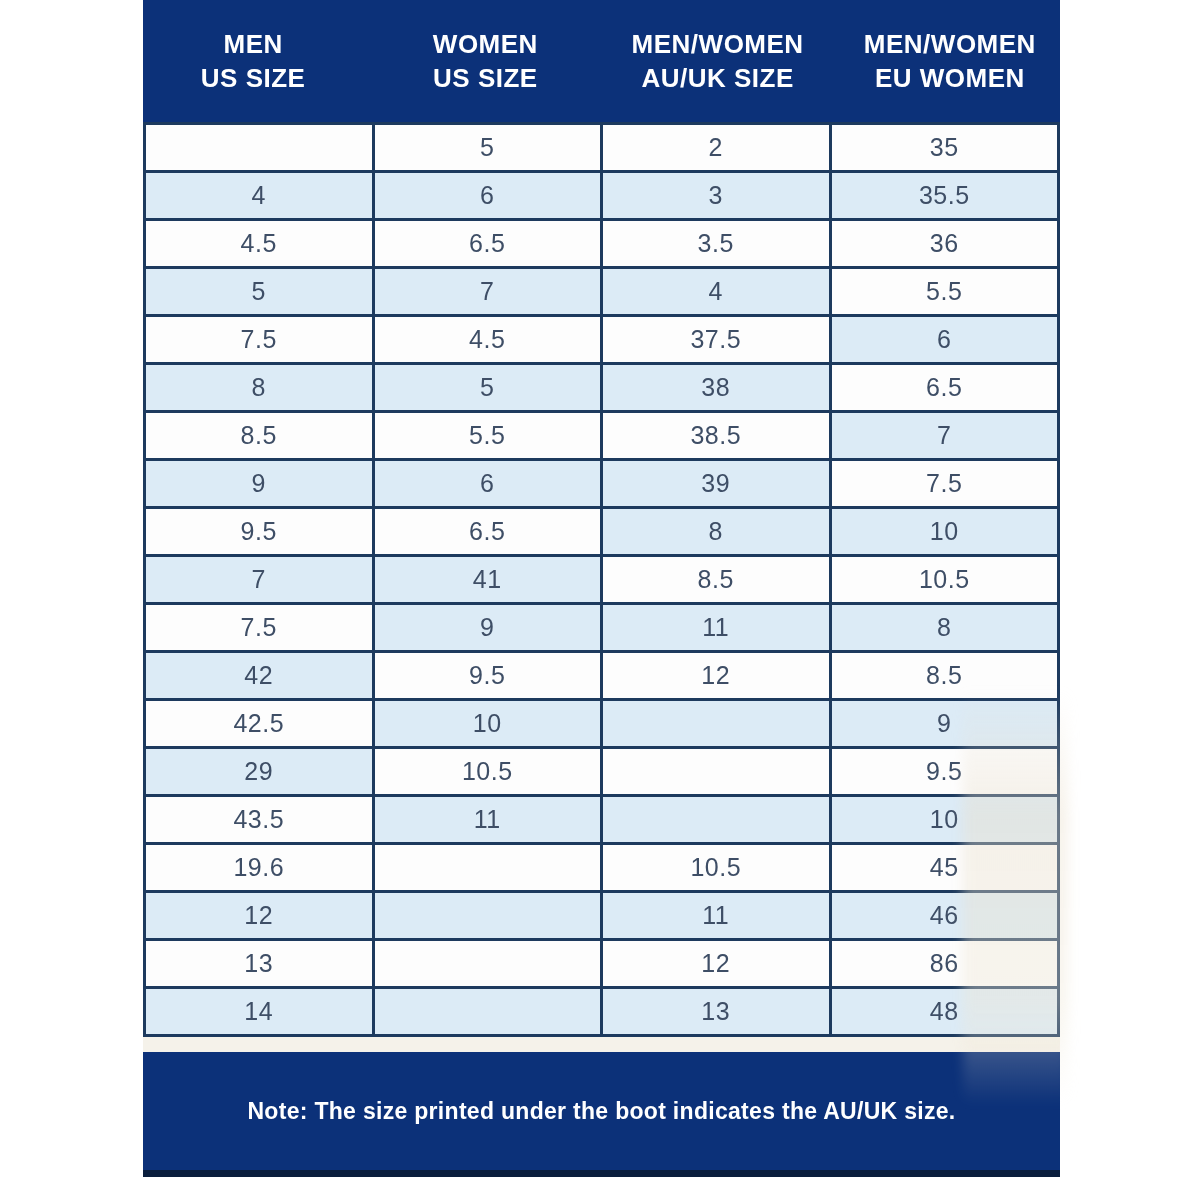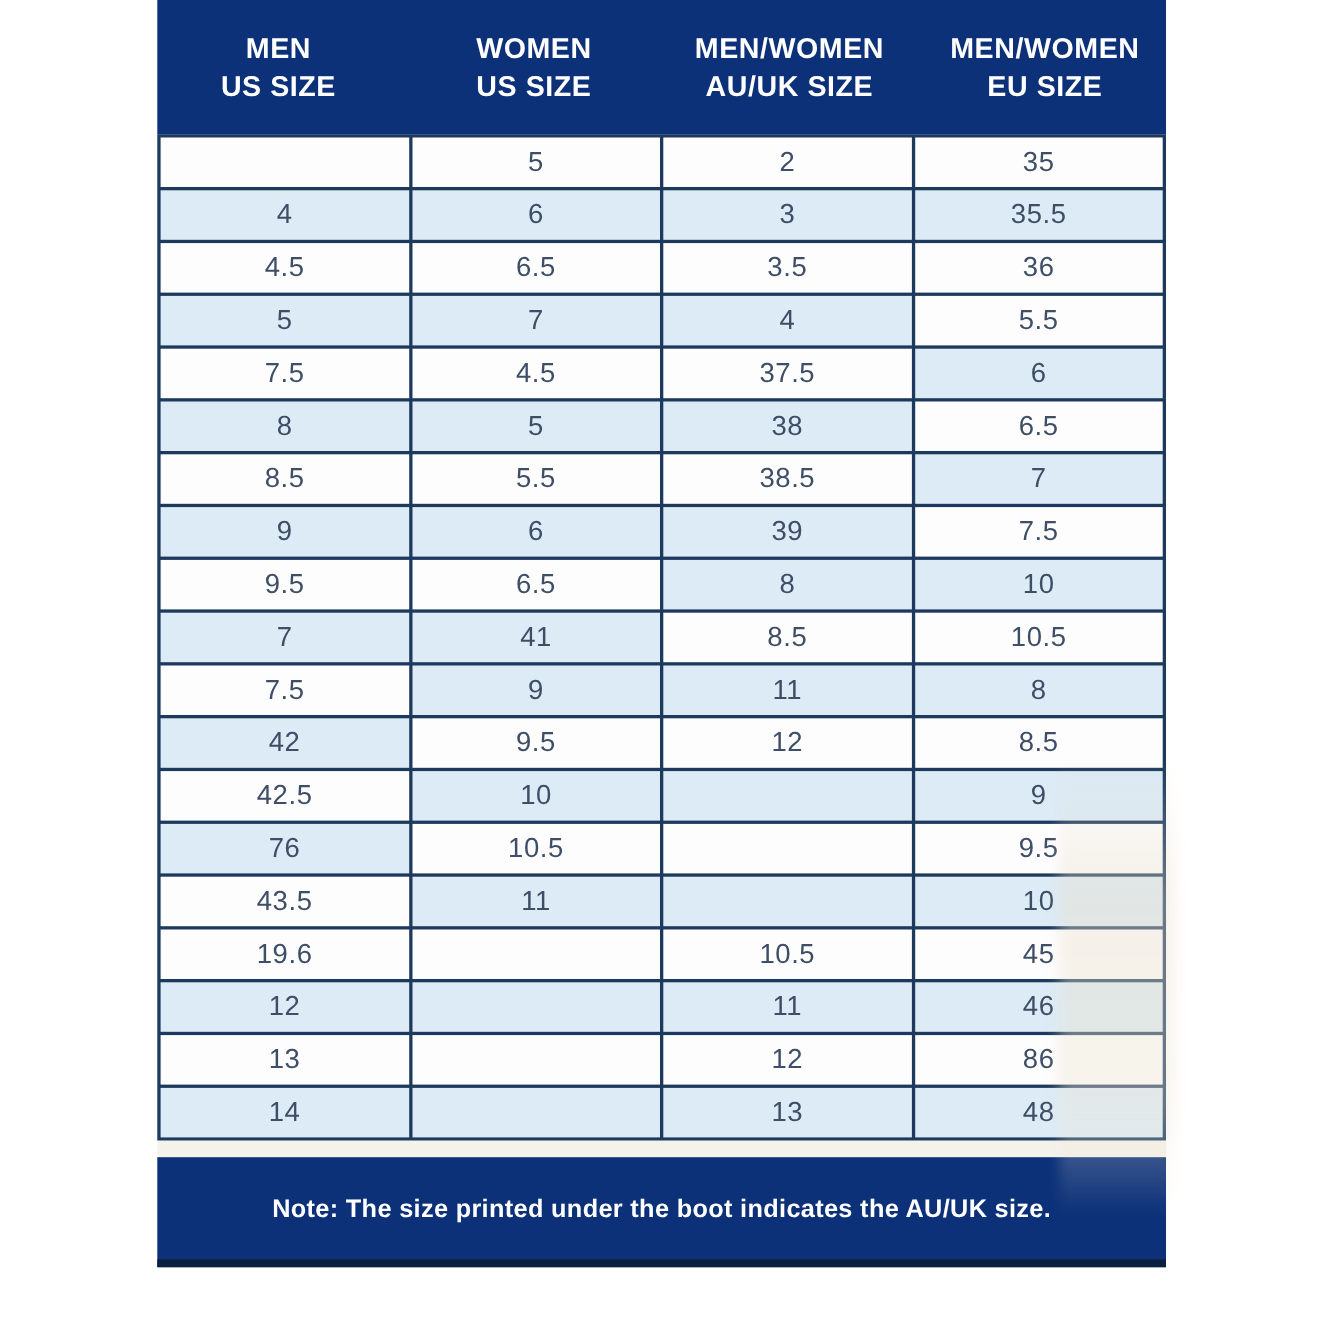--- a/index.html
+++ b/index.html
@@ -62,21 +62,21 @@
     font-size: 25px;
     letter-spacing: 0.5px;
     color: var(--cell_text);
   }
   .td.alt { background: var(--row_alt); }
   .gap-strip {
     height: 15px;
     background: var(--gap_strip);
   }
   .note-bar {
-    height: 100px;
+    height: 125px;
     background: var(--navy);
     border-bottom: 7px solid var(--bottom_edge);
     display: flex;
     align-items: center;
     justify-content: center;
   }
   .note-text {
     color: #ffffff;
     font-weight: bold;
     font-size: 23px;
@@ -111,21 +111,21 @@
       <div class="th">
         <span>WOMEN</span>
         <span>US SIZE</span>
       </div>
       <div class="th">
         <span>MEN/WOMEN</span>
         <span>AU/UK SIZE</span>
       </div>
       <div class="th">
         <span>MEN/WOMEN</span>
-        <span>EU SIZE</span>
+        <span>EU WOMEN</span>
       </div>
     </div>
 
     <div class="tbody" id="tbody">
         <div class="td"></div>
         <div class="td">5</div>
         <div class="td">2</div>
         <div class="td">35</div>
         <div class="td alt">4</div>
         <div class="td alt">6</div>
@@ -168,21 +168,21 @@
         <div class="td alt">11</div>
         <div class="td alt">8</div>
         <div class="td alt">42</div>
         <div class="td">9.5</div>
         <div class="td">12</div>
         <div class="td">8.5</div>
         <div class="td">42.5</div>
         <div class="td alt">10</div>
         <div class="td alt"></div>
         <div class="td alt">9</div>
-        <div class="td alt">76</div>
+        <div class="td alt">29</div>
         <div class="td">10.5</div>
         <div class="td"></div>
         <div class="td">9.5</div>
         <div class="td">43.5</div>
         <div class="td alt">11</div>
         <div class="td alt"></div>
         <div class="td alt">10</div>
         <div class="td">19.6</div>
         <div class="td"></div>
         <div class="td">10.5</div>

